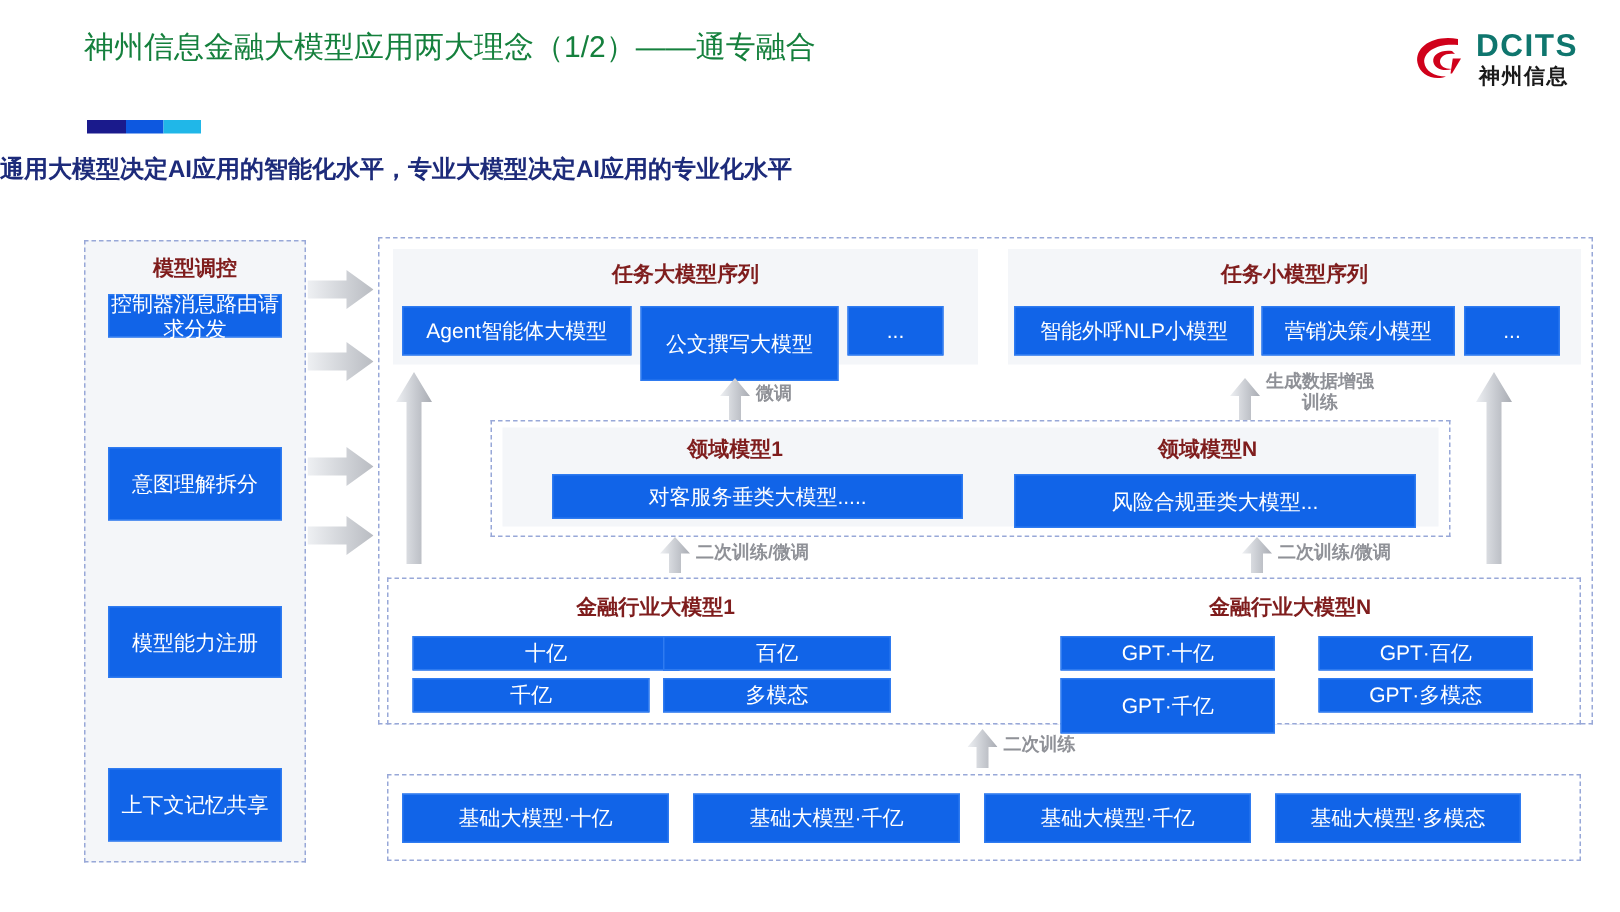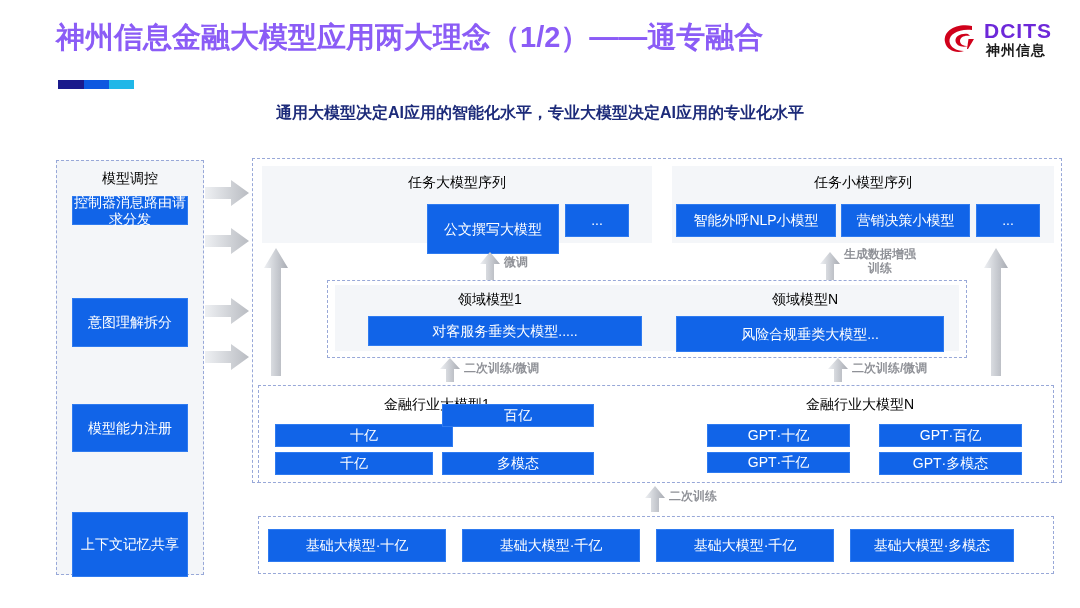--- a/index.html
+++ b/index.html
@@ -7,54 +7,54 @@
     width: 1080px; height: 608px;
     background: #ffffff;
     font-family: "Liberation Sans", "DejaVu Sans", sans-serif;
     overflow: hidden;
   }
   #page { position: relative; width: 1080px; height: 608px; }
 
   
   .title {
     position: absolute; left: 56px; top: 18px;
-    font-size: 29px; font-weight: bold; letter-spacing: 0px;
-    color: #8b5cf6; white-space: nowrap;
+    font-size: 20px; font-weight: normal; letter-spacing: 0px;
+    color: #15803d; white-space: nowrap;
   }
   .logo { position: absolute; right: 14px; top: 18px; width: 124px; height: 48px; }
   .logo-mark { position: absolute; left: 0; top: 4px; width: 38px; height: 34px; }
   .logo-text {
     position: absolute; left: 42px; top: 1px;
-    font-size: 21px; font-weight: bold; color: #6d28d9; letter-spacing: 1px; text-align: center;
+    font-size: 21px; font-weight: bold; color: #0f766e; letter-spacing: 1px; text-align: center;
   }
   .logo-sub {
     position: absolute; left: 44px; top: 24px;
     font-size: 14px; font-weight: bold; color: #1a1a1a; letter-spacing: 1px;
   }
   .accent-bar { position: absolute; left: 58px; top: 80px; width: 76px; height: 9px; display: flex; }
   .accent-seg { height: 100%; }
 
   .subtitle {
     position: absolute; left: 0; right: 0; top: 103px;
-    text-align: center; font-size: 16px; font-weight: bold; color: #1d2b7a;
+    font-size: 16px; font-weight: bold; color: #1d2b7a;
   }
 
   
   .dashed {
     position: absolute;
     border: 1px dashed #98a8d8;
     background: #ffffff;
   }
   .panel-inner {
     position: absolute;
     background: #f4f6f9;
   }
   .grp-title {
     position: absolute; text-align: center;
-    font-size: 14px; font-weight: normal; color: #000000; white-space: nowrap;
+    font-size: 14px; font-weight: bold; color: #7f1d1d; white-space: nowrap;
   }
   .bbox {
     position: absolute;
     background: #1164e8;
     color: #ffffff;
     display: flex; align-items: center; justify-content: center;
     text-align: center;
     font-size: 14px;
     line-height: 1.15;
     border: 1px solid #2f7bf0;
@@ -102,21 +102,21 @@
   </div>
 
   <div class="subtitle">通用大模型决定AI应用的智能化水平，专业大模型决定AI应用的专业化水平</div>
 
   <div class="dashed" id="sidebar-box"></div>
   <div class="grp-title" id="sidebar-title">模型调控</div>
 
   <div class="side-item" style="top:196px;height:29px">控制器消息路由请求分发</div>
   <div class="side-item" style="top:298px;height:49px">意图理解拆分</div>
   <div class="side-item" style="top:404px;height:48px">模型能力注册</div>
-  <div class="side-item" style="top:512px;height:65px">上下文记忆共享</div>
+  <div class="side-item" style="top:512px;height:49px">上下文记忆共享</div>
 
   <svg class="right-arrow" style="left:205px;top:180px;width:44px;height:26px" viewBox="0 0 44 26">
     <defs>
         <linearGradient id="gr0" x1="0" y1="0" x2="1" y2="0">
           <stop offset="0" stop-color="#eef0f3"></stop>
           <stop offset="1" stop-color="#b9bcc2"></stop>
         </linearGradient>
       </defs>
     <path d="M0 7 H26 V0 L44 13 L26 26 V19 H0 Z" fill="url(#gr0)"></path>
   </svg>
@@ -127,20 +127,21 @@
     <path d="M0 7 H26 V0 L44 13 L26 26 V19 H0 Z" fill="url(#gr0)"></path>
   </svg>
   <svg class="right-arrow" style="left:205px;top:344px;width:44px;height:26px" viewBox="0 0 44 26">
     <path d="M0 7 H26 V0 L44 13 L26 26 V19 H0 Z" fill="url(#gr0)"></path>
   </svg>
 
   <div class="dashed" style="left:252px;top:158px;width:810px;height:325px"></div>
 
   <div class="panel-inner" style="left:262px;top:166px;width:390px;height:77px"></div>
   <div class="grp-title" style="left:262px;top:174px;width:390px">任务大模型序列</div>
+  <div class="bbox" style="left:268px;top:204px;width:153px;height:33px">Agent智能体大模型</div>
   <div class="bbox" style="left:427px;top:204px;width:132px;height:50px">公文撰写大模型</div>
   <div class="bbox" style="left:565px;top:204px;width:64px;height:33px">...</div>
 
   <div class="panel-inner" style="left:672px;top:166px;width:382px;height:77px"></div>
   <div class="grp-title" style="left:672px;top:174px;width:382px">任务小模型序列</div>
   <div class="bbox" style="left:676px;top:204px;width:160px;height:33px">智能外呼NLP小模型</div>
   <div class="bbox" style="left:841px;top:204px;width:129px;height:33px">营销决策小模型</div>
   <div class="bbox" style="left:976px;top:204px;width:64px;height:33px">...</div>
 
   <svg class="up-arrow" style="left:264px;top:248px;width:24px;height:128px" viewBox="0 0 24 128">
@@ -184,28 +185,28 @@
 
   <svg class="up-arrow" style="left:828px;top:358px;width:20px;height:24px" viewBox="0 0 20 24">
     <path d="M10 0 L20 11 H14 V24 H6 V11 H0 Z" fill="url(#gu0)"></path>
   </svg>
   <div class="arrow-label" style="left:852px;top:362px">二次训练/微调</div>
 
   <div class="dashed" style="left:258px;top:385px;width:796px;height:98px"></div>
 
   <div class="grp-title" style="left:262px;top:396px;width:350px">金融行业大模型1</div>
   <div class="bbox" style="left:275px;top:424px;width:178px;height:23px">十亿</div>
-  <div class="bbox" style="left:442px;top:404px;width:152px;height:23px">百亿</div>
+  <div class="bbox" style="left:442px;top:424px;width:152px;height:23px">百亿</div>
   <div class="bbox" style="left:275px;top:452px;width:158px;height:23px">千亿</div>
   <div class="bbox" style="left:442px;top:452px;width:152px;height:23px">多模态</div>
 
   <div class="grp-title" style="left:700px;top:396px;width:320px">金融行业大模型N</div>
   <div class="bbox" style="left:707px;top:424px;width:143px;height:23px">GPT·十亿</div>
   <div class="bbox" style="left:879px;top:424px;width:143px;height:23px">GPT·百亿</div>
-  <div class="bbox" style="left:707px;top:452px;width:143px;height:21px">GPT·千亿</div>
+  <div class="bbox" style="left:707px;top:452px;width:143px;height:37px">GPT·千亿</div>
   <div class="bbox" style="left:879px;top:452px;width:143px;height:23px">GPT·多模态</div>
 
   <svg class="up-arrow" style="left:645px;top:486px;width:20px;height:26px" viewBox="0 0 20 26">
     <path d="M10 0 L20 12 H14 V26 H6 V12 H0 Z" fill="url(#gu0)"></path>
   </svg>
   <div class="arrow-label" style="left:669px;top:490px">二次训练</div>
 
   <div class="dashed" style="left:258px;top:516px;width:796px;height:58px"></div>
   <div class="bbox" style="left:268px;top:529px;width:178px;height:33px">基础大模型·十亿</div>
   <div class="bbox" style="left:462px;top:529px;width:178px;height:33px">基础大模型·千亿</div>

